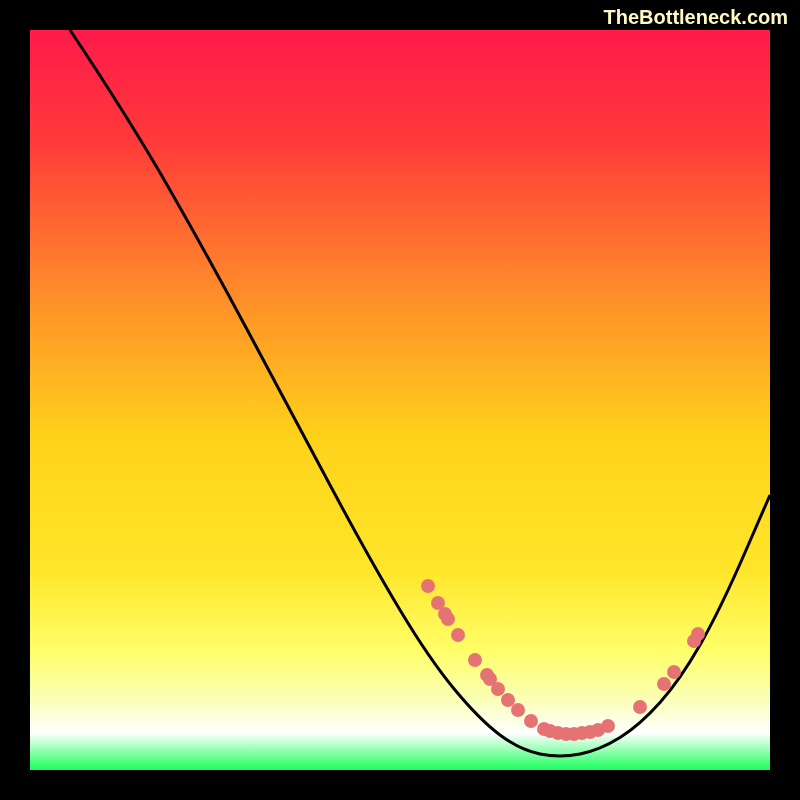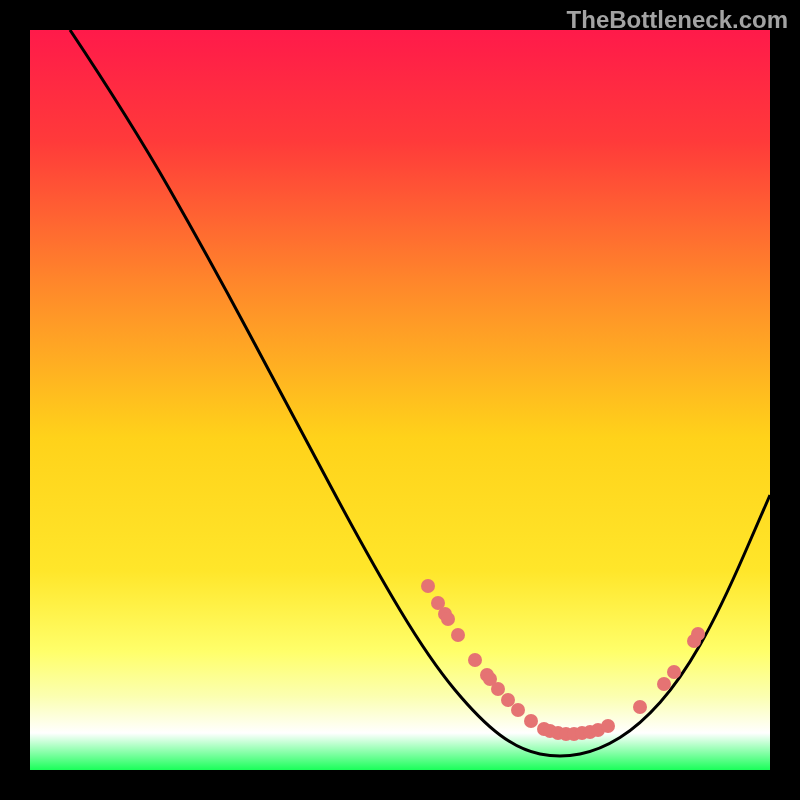--- a/index.html
+++ b/index.html
@@ -8,23 +8,23 @@
     background: #000;
     width: 800px;
     height: 800px;
     position: relative;
     font-family: Arial, sans-serif;
   }
   .watermark {
     position: absolute;
     top: 6px;
     right: 12px;
-    font-size: 24px;
+    font-size: 20px;
     font-weight: bold;
-    color: #a3a3a3;
+    color: #fef9c3;
     z-index: 10;
     text-align: right;
   }
   .plot-area {
     position: absolute;
     left: 30px;
     top: 30px;
     width: 740px;
     height: 740px;
     overflow: hidden;

